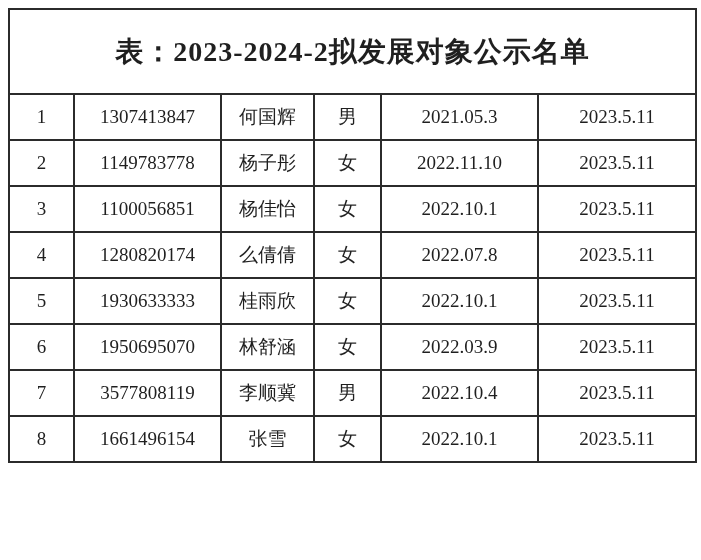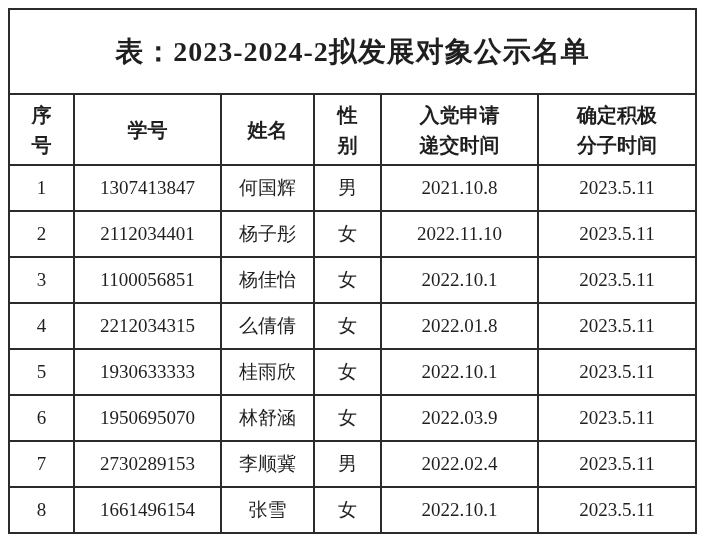--- a/index.html
+++ b/index.html
@@ -62,86 +62,76 @@
       <col style="width:147px">
       <col style="width:93px">
       <col style="width:67px">
       <col style="width:157px">
       <col style="width:158px">
     </colgroup>
     <thead>
       <tr>
         <td class="title-cell" colspan="6">表：2023-2024-2拟发展对象公示名单</td>
       </tr>
-      <tr>
-        <th class="head-cell">序号</th>
-        <th class="head-cell">学号</th>
-        <th class="head-cell">姓名</th>
-        <th class="head-cell">性别</th>
-        <th class="head-cell">入党申请
-递交时间</th>
-        <th class="head-cell">确定积极
-分子时间</th>
-      </tr>
     </thead>
     <tbody>
         <tr class="data-row">
     <td>1</td>
     <td>1307413847</td>
     <td>何国辉</td>
     <td>男</td>
-    <td>2021.10.8</td>
+    <td>2021.05.3</td>
     <td>2023.5.11</td>
   </tr>
         <tr class="data-row">
     <td>2</td>
-    <td>2112034401</td>
+    <td>1149783778</td>
     <td>杨子彤</td>
     <td>女</td>
     <td>2022.11.10</td>
     <td>2023.5.11</td>
   </tr>
         <tr class="data-row">
     <td>3</td>
     <td>1100056851</td>
     <td>杨佳怡</td>
     <td>女</td>
     <td>2022.10.1</td>
     <td>2023.5.11</td>
   </tr>
         <tr class="data-row">
     <td>4</td>
-    <td>2212034315</td>
+    <td>1280820174</td>
     <td>么倩倩</td>
     <td>女</td>
-    <td>2022.01.8</td>
+    <td>2022.07.8</td>
     <td>2023.5.11</td>
   </tr>
         <tr class="data-row">
     <td>5</td>
     <td>1930633333</td>
     <td>桂雨欣</td>
     <td>女</td>
     <td>2022.10.1</td>
     <td>2023.5.11</td>
   </tr>
         <tr class="data-row">
     <td>6</td>
     <td>1950695070</td>
     <td>林舒涵</td>
     <td>女</td>
     <td>2022.03.9</td>
     <td>2023.5.11</td>
   </tr>
         <tr class="data-row">
     <td>7</td>
-    <td>2730289153</td>
+    <td>3577808119</td>
     <td>李顺冀</td>
     <td>男</td>
-    <td>2022.02.4</td>
+    <td>2022.10.4</td>
     <td>2023.5.11</td>
   </tr>
         <tr class="data-row">
     <td>8</td>
     <td>1661496154</td>
     <td>张雪</td>
     <td>女</td>
     <td>2022.10.1</td>
     <td>2023.5.11</td>
   </tr>

